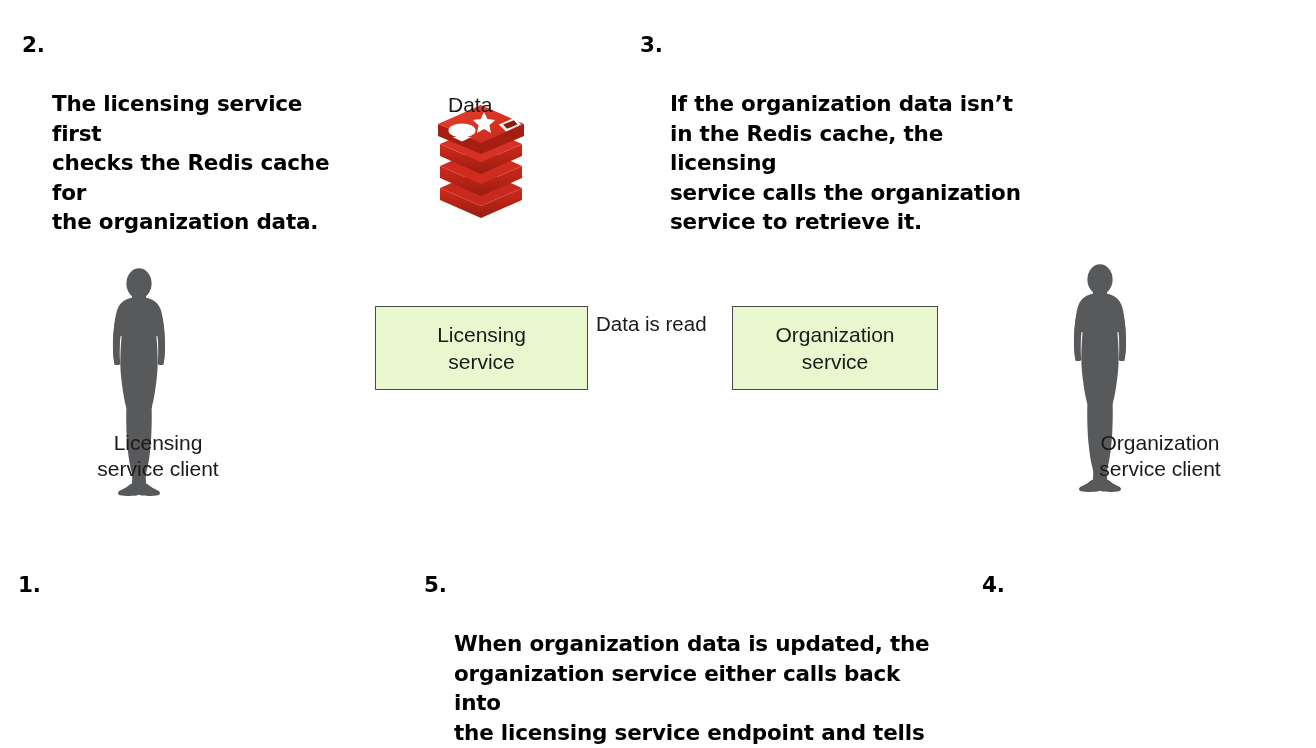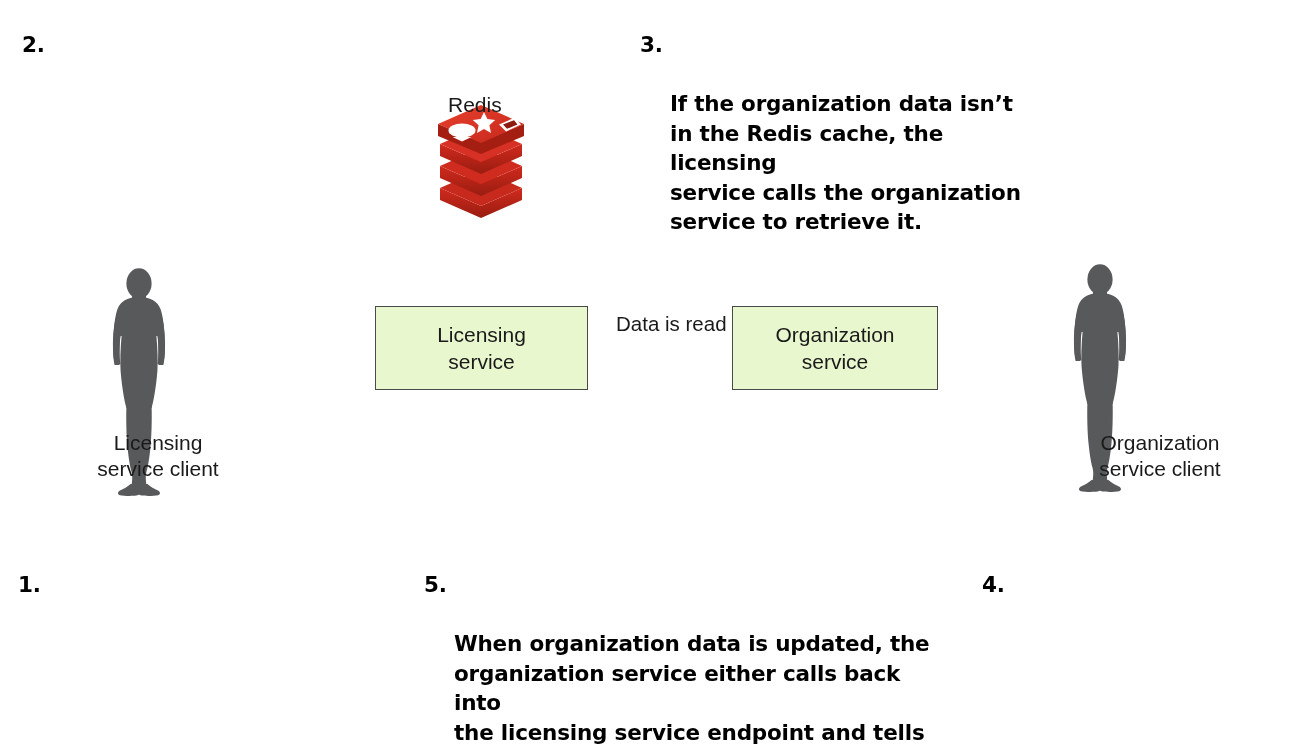--- a/index.html
+++ b/index.html
@@ -66,21 +66,20 @@
     line-height: 27px;
     color: #1a1a1a;
     white-space: pre-line;
   }
   .edge-label {
     position: absolute;
     font-family: "Liberation Sans", sans-serif;
     font-size: 20.5px;
     color: #1a1a1a;
     white-space: nowrap;
-    margin-left: 20px;
   }
   .redis-title {
     position: absolute;
     font-family: "Liberation Sans", sans-serif;
     font-size: 21px;
     color: #1a1a1a;
   }
 </style>
 </head>
 <body>
@@ -213,21 +212,21 @@
   <path d="M714,166 C722,212 690,230 638,255 C612,268 590,275 568,282" fill="none" stroke="#3a3a3a" stroke-width="2.2" marker-end="url(#arrowCurve)">
   
   <path d="M178,566 C180,541 163,529 148,512" fill="none" stroke="#3a3a3a" stroke-width="2.2" marker-end="url(#arrowCurve)">
   
   <path d="M795,566 C808,528 834,492 856,458 C859,452 861,444 862,433" fill="none" stroke="#3a3a3a" stroke-width="2.2" marker-end="url(#arrowCurve)">
   
   <path d="M1143,566 C1145,540 1170,524 1180,509" fill="none" stroke="#3a3a3a" stroke-width="2.2" marker-end="url(#arrowCurve)">
 
 
 
-<div class="redis-title" style="left:448px; top:93px;">Redis</div>
+<div class="redis-title" style="left:448px; top:93px;">Data</div>
 
 
 <div class="svc-box" style="left:375px; top:306px; width:213px; height:84px;">Licensing
 service</div>
 
 <div class="svc-box" style="left:732px; top:306px; width:206px; height:84px;">Organization
 service</div>
 
 
 <div class="edge-label" style="left:596px; top:312px;">Data is read</div>
@@ -235,20 +234,23 @@
 
 <div class="node-label" style="left:48px; top:430px; width:220px;">Licensing
 service client</div>
 
 <div class="node-label" style="left:1050px; top:430px; width:220px;">Organization
 service client</div>
 
 
 <div class="annotation" style="left:22px; top:30px; width:330px;">
   <span class="num">2.</span>
+  <span class="body ann-indent">The licensing service first
+checks the Redis cache for
+the organization data.</span>
 </div>
 
 <div class="annotation" style="left:640px; top:30px; width:400px;">
   <span class="num">3.</span>
   <span class="body ann-indent">If the organization data isn’t
 in the Redis cache, the licensing
 service calls the organization
 service to retrieve it.</span>
 </div>
 

